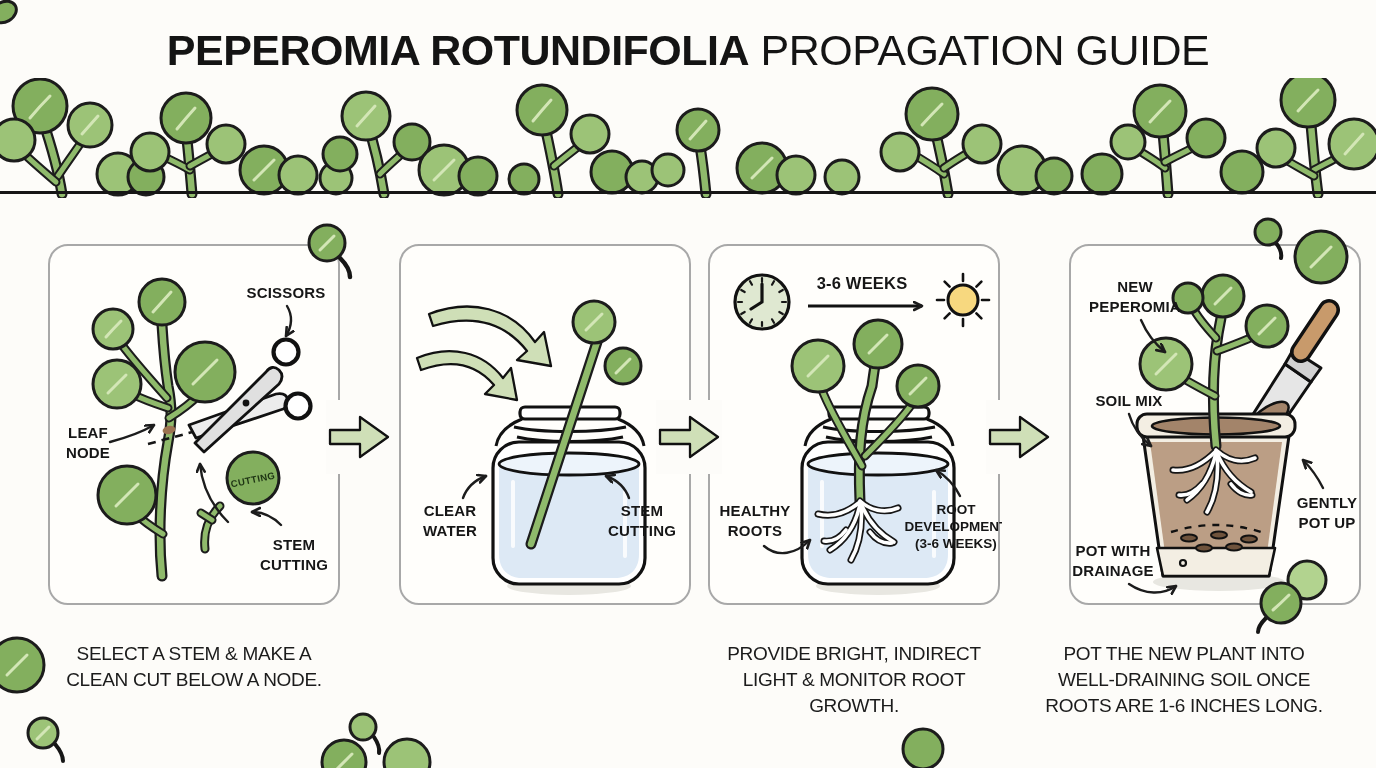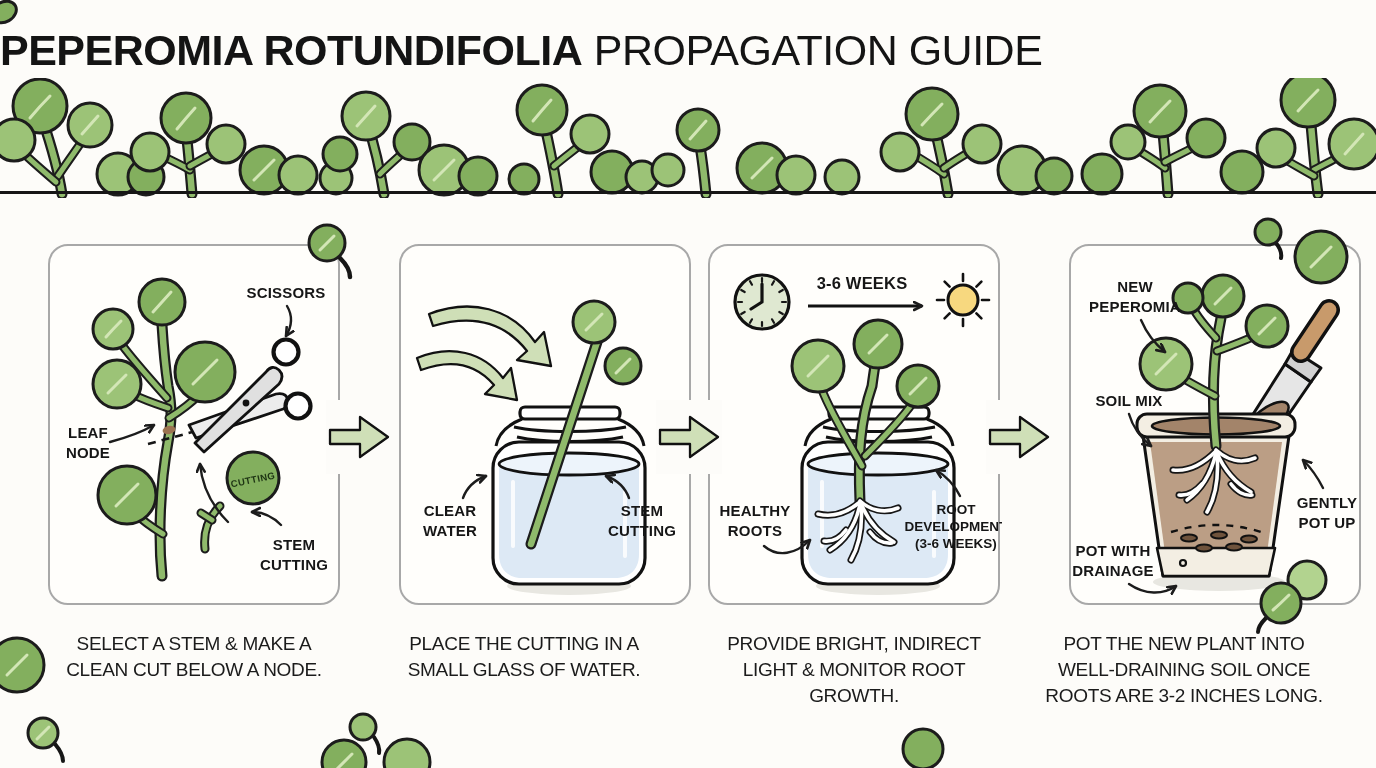--- a/index.html
+++ b/index.html
@@ -7,30 +7,30 @@
     --stem-green:#8fba6b; --vein:#d3e6b6; --arrow-green:#cfdfb7;
     --water-blue:#dde9f5; --water-surface:#edf4fb;
     --clock-face:#dfe8d1; --sun-yellow:#f7d87f;
     --soil-light:#bb9e85; --soil-dark:#a3846a; --hole-brown:#6f533c;
     --pot-cream:#f3eee3; --handle-tan:#c89a6b; --blade-gray:#e6e6e6;
     --outline:#1c1c1c; --panel-border:#a8a8a8; --ink:#141414; --bg:#fdfcf9;
   }
   *{margin:0;padding:0;box-sizing:border-box}
   html,body{width:1376px;height:768px;overflow:hidden}
   body{background:var(--bg);font-family:"Liberation Sans","DejaVu Sans",sans-serif;color:var(--ink);position:relative}
-  .title{position:absolute;top:26px;left:0;width:1376px;font-size:43px;letter-spacing:-.5px;white-space:nowrap;z-index:6}
+  .title{position:absolute;top:26px;left:0;width:1376px;text-align:center;font-size:43px;letter-spacing:-.5px;white-space:nowrap;z-index:6}
   .t-bold{font-weight:800}
   .t-reg{font-weight:400}
   .band{position:absolute;left:0;top:78px;z-index:0}
   .panel{position:absolute;top:244px;width:292px;height:361px;border:2.5px solid var(--panel-border);border-radius:20px;background:#fffefb;z-index:1}
   .panel svg{position:absolute;left:0;top:0}
   .step-arrow{position:absolute;top:400px;z-index:2}
   .caption{position:absolute;top:624px;width:330px;text-align:center;z-index:3}
   .step-heading{font-size:21px;font-weight:800;letter-spacing:-.2px;color:#101010}
-  .step-desc{margin-top:7px;font-size:19px;line-height:1.38;letter-spacing:-.3px;white-space:pre-line;color:#1b1b1b}
+  .step-desc{margin-top:17px;font-size:19px;line-height:1.38;letter-spacing:-.3px;white-space:pre-line;color:#1b1b1b}
   .overlay{position:absolute;left:0;top:0;z-index:5;pointer-events:none}
   
   .lfA{fill:var(--leaf-green);stroke:var(--outline);stroke-width:3}
   .lfB{fill:var(--leaf-light);stroke:var(--outline);stroke-width:3}
   .lfC{fill:var(--leaf-pale);stroke:var(--outline);stroke-width:3}
   .vein{stroke:var(--vein);stroke-width:3;fill:none;stroke-linecap:round}
   .so{stroke:var(--outline);stroke-width:11;fill:none;stroke-linecap:round}
   .si{stroke:var(--stem-green);stroke-width:6.5;fill:none;stroke-linecap:round}
   .so2{stroke:var(--outline);stroke-width:9;fill:none;stroke-linecap:round}
   .si2{stroke:var(--stem-green);stroke-width:5;fill:none;stroke-linecap:round}
@@ -462,32 +462,30 @@
       <rect width="66" height="74" fill="#fdfcf9"></rect>
       <path class="greenArrow" d="M4,30 h30 v-13 l28,20 l-28,20 v-13 h-30 z"></path>
     </svg>
 </div>
 
 <div class="caption" style="left:29px">
   <div class="step-desc">SELECT A STEM &amp; MAKE A
 CLEAN CUT BELOW A NODE.</div>
 </div>
 <div class="caption" style="left:359px">
-  <div class="step-desc">PLACE THE CUTTING IN A
-SMALL GLASS OF WATER.</div>
 </div>
 <div class="caption" style="left:689px">
   <div class="step-desc">PROVIDE BRIGHT, INDIRECT
 LIGHT &amp; MONITOR ROOT
 GROWTH.</div>
 </div>
 <div class="caption" style="left:1019px">
   <div class="step-desc">POT THE NEW PLANT INTO
 WELL-DRAINING SOIL ONCE
-ROOTS ARE 3-2 INCHES LONG.</div>
+ROOTS ARE 1-6 INCHES LONG.</div>
 </div>
 
 <svg class="overlay" width="1376" height="768" viewBox="0 0 1376 768">
   <ellipse class="lfA" cx="4" cy="12" rx="13" ry="10" transform="rotate(-30 4 12)"></ellipse>
   <g>
     <path d="M340,258 C346,264 350,271 350,277" stroke="#161616" stroke-width="4.5" stroke-linecap="round" fill="none"></path>
     <circle class="lfA" cx="327" cy="243" r="18"></circle>
       <path class="vein" d="M320,250 Q327,243 334,236"></path>
   </g>
   <g>

